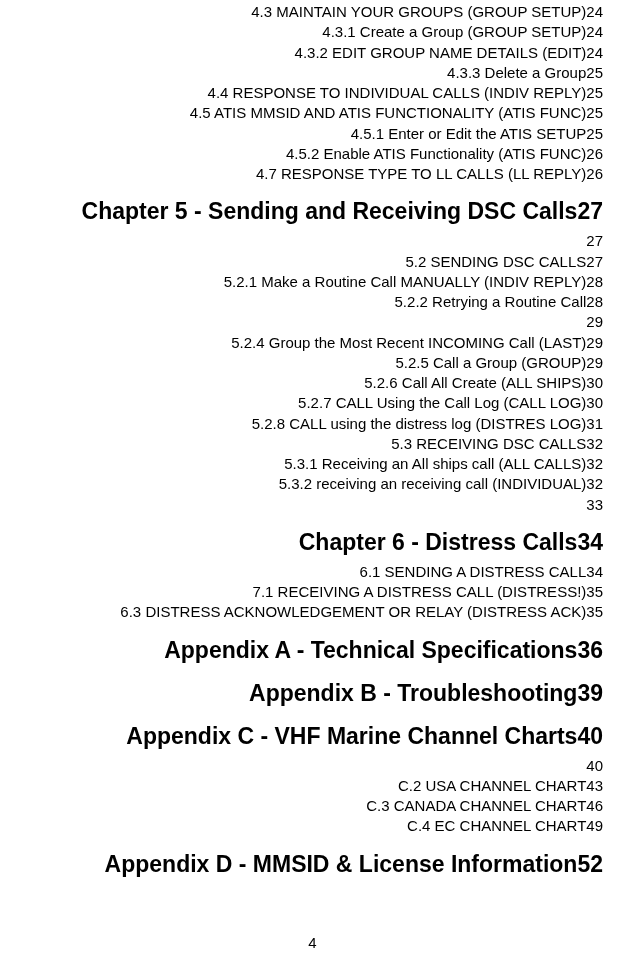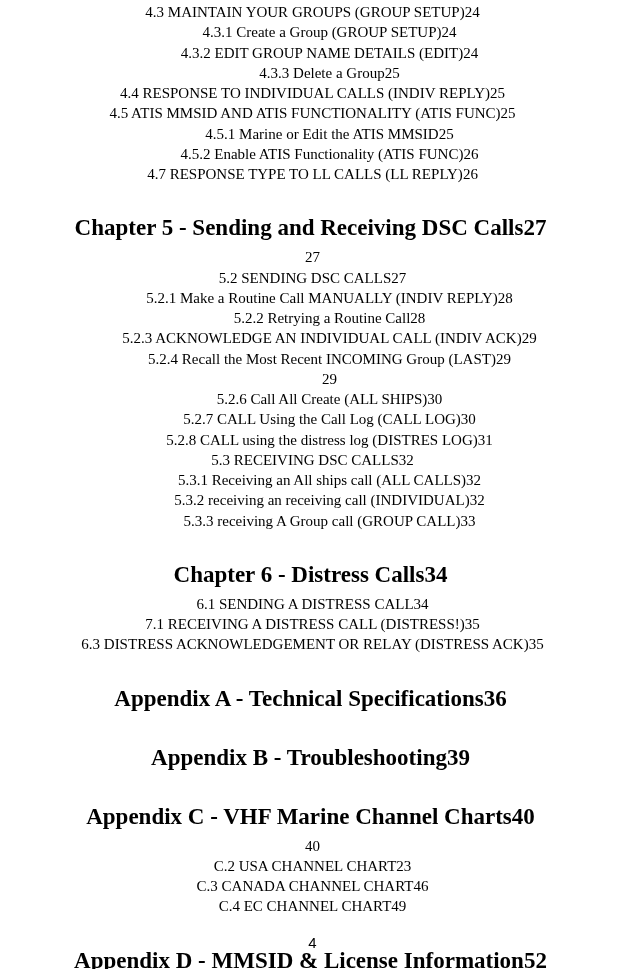--- a/index.html
+++ b/index.html
@@ -7,30 +7,29 @@
       width: 625px;
       height: 969px;
       background: #fff;
       font-family: "Trebuchet MS", "Lucida Sans", Verdana, sans-serif;
       color: #000;
       padding: 2px 22px 0 18px;
       position: relative;
     }
     .toc-line {
       display: flex;
-      justify-content: center;
+      justify-content: flex-end;
       align-items: baseline;
       line-height: 1.35;
-      font-family: Liberation Serif, serif;
     }
     
     .lvl1 {
       font-size: 23px;
       font-weight: bold;
-      margin-top: 28px;
+      margin-top: 12px;
       margin-bottom: 4px;
     }
     .lvl1 .page { font-size: 23px; font-weight: bold; }
     
     .lvl2 {
       font-size: 15px;
       padding-left: 4px;
     }
     .lvl2 .page { font-size: 15px; }
     
@@ -71,21 +70,21 @@
     </div>
     <div class="toc-line lvl2">
       <span class="title">4.4 RESPONSE TO INDIVIDUAL CALLS (INDIV REPLY)</span>
       <span class="page">25</span>
     </div>
     <div class="toc-line lvl2">
       <span class="title">4.5 ATIS MMSID AND ATIS FUNCTIONALITY (ATIS FUNC)</span>
       <span class="page">25</span>
     </div>
     <div class="toc-line lvl3">
-      <span class="title">4.5.1 Marine or Edit the ATIS MMSID</span>
+      <span class="title">4.5.1 Enter or Edit the ATIS SETUP</span>
       <span class="page">25</span>
     </div>
     <div class="toc-line lvl3">
       <span class="title">4.5.2 Enable ATIS Functionality (ATIS FUNC)</span>
       <span class="page">26</span>
     </div>
     <div class="toc-line lvl2">
       <span class="title">4.7 RESPONSE TYPE TO LL CALLS (LL REPLY)</span>
       <span class="page">26</span>
     </div>
@@ -102,28 +101,28 @@
     </div>
     <div class="toc-line lvl3">
       <span class="title">5.2.1 Make a Routine Call MANUALLY (INDIV REPLY)</span>
       <span class="page">28</span>
     </div>
     <div class="toc-line lvl3">
       <span class="title">5.2.2 Retrying a Routine Call</span>
       <span class="page">28</span>
     </div>
     <div class="toc-line lvl3">
-      <span class="title">5.2.3 ACKNOWLEDGE AN INDIVIDUAL CALL (INDIV ACK)</span>
       <span class="page">29</span>
     </div>
     <div class="toc-line lvl3">
-      <span class="title">5.2.4 Recall the Most Recent INCOMING Group (LAST)</span>
+      <span class="title">5.2.4 Group the Most Recent INCOMING Call (LAST)</span>
       <span class="page">29</span>
     </div>
     <div class="toc-line lvl3">
+      <span class="title">5.2.5 Call a Group (GROUP)</span>
       <span class="page">29</span>
     </div>
     <div class="toc-line lvl3">
       <span class="title">5.2.6 Call All Create (ALL SHIPS)</span>
       <span class="page">30</span>
     </div>
     <div class="toc-line lvl3">
       <span class="title">5.2.7 CALL Using the Call Log (CALL LOG)</span>
       <span class="page">30</span>
     </div>
@@ -137,21 +136,20 @@
     </div>
     <div class="toc-line lvl3">
       <span class="title">5.3.1 Receiving an All ships call (ALL CALLS)</span>
       <span class="page">32</span>
     </div>
     <div class="toc-line lvl3">
       <span class="title">5.3.2 receiving an receiving call (INDIVIDUAL)</span>
       <span class="page">32</span>
     </div>
     <div class="toc-line lvl3">
-      <span class="title">5.3.3 receiving A Group call (GROUP CALL)</span>
       <span class="page">33</span>
     </div>
     <div class="toc-line lvl1">
       <span class="title">Chapter 6 - Distress Calls</span>
       <span class="page">34</span>
     </div>
     <div class="toc-line lvl2">
       <span class="title">6.1 SENDING A DISTRESS CALL</span>
       <span class="page">34</span>
     </div>
@@ -173,21 +171,21 @@
     </div>
     <div class="toc-line lvl1">
       <span class="title">Appendix C - VHF Marine Channel Charts</span>
       <span class="page">40</span>
     </div>
     <div class="toc-line lvl2">
       <span class="page">40</span>
     </div>
     <div class="toc-line lvl2">
       <span class="title">C.2 USA CHANNEL CHART</span>
-      <span class="page">23</span>
+      <span class="page">43</span>
     </div>
     <div class="toc-line lvl2">
       <span class="title">C.3 CANADA CHANNEL CHART</span>
       <span class="page">46</span>
     </div>
     <div class="toc-line lvl2">
       <span class="title">C.4 EC CHANNEL CHART</span>
       <span class="page">49</span>
     </div>
     <div class="toc-line lvl1">

